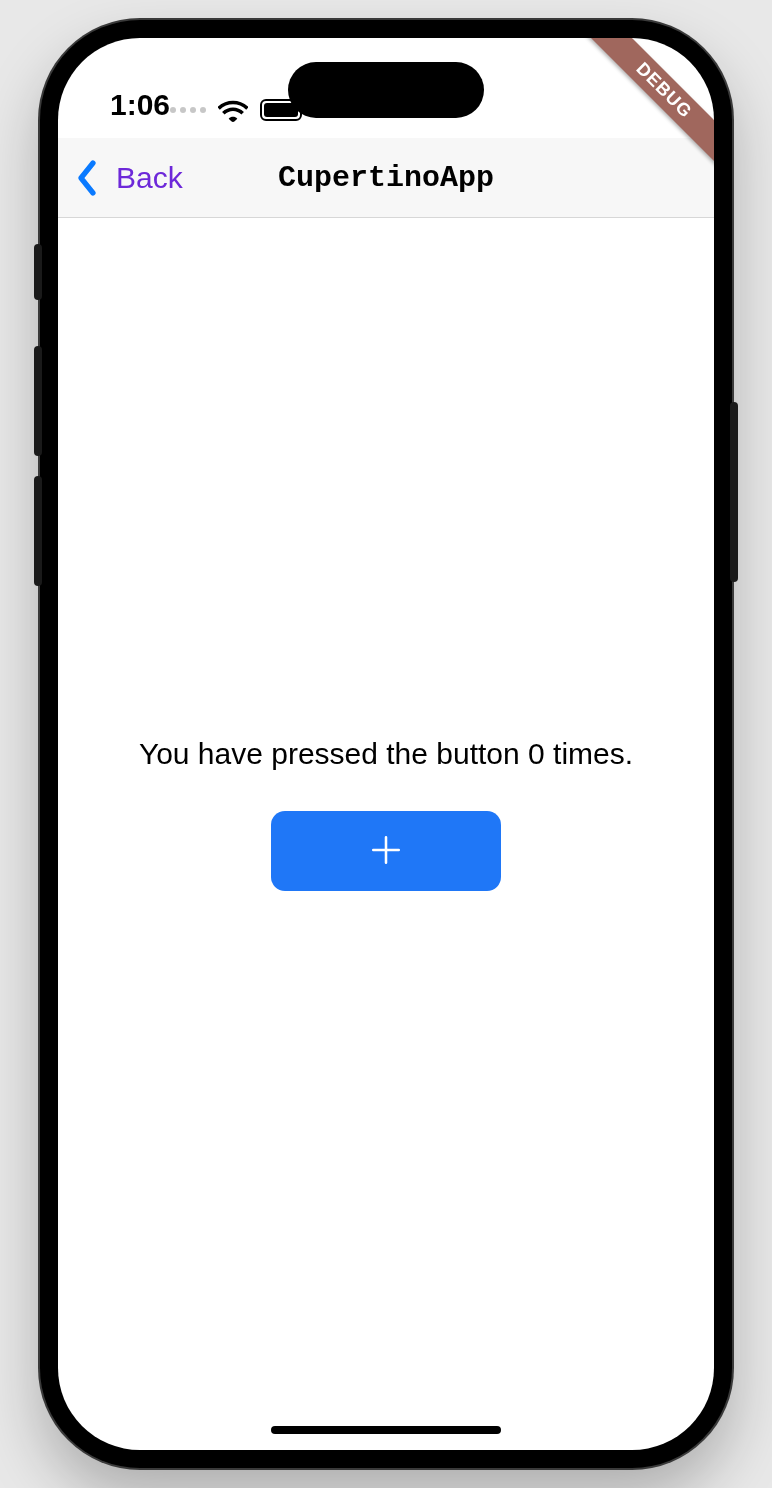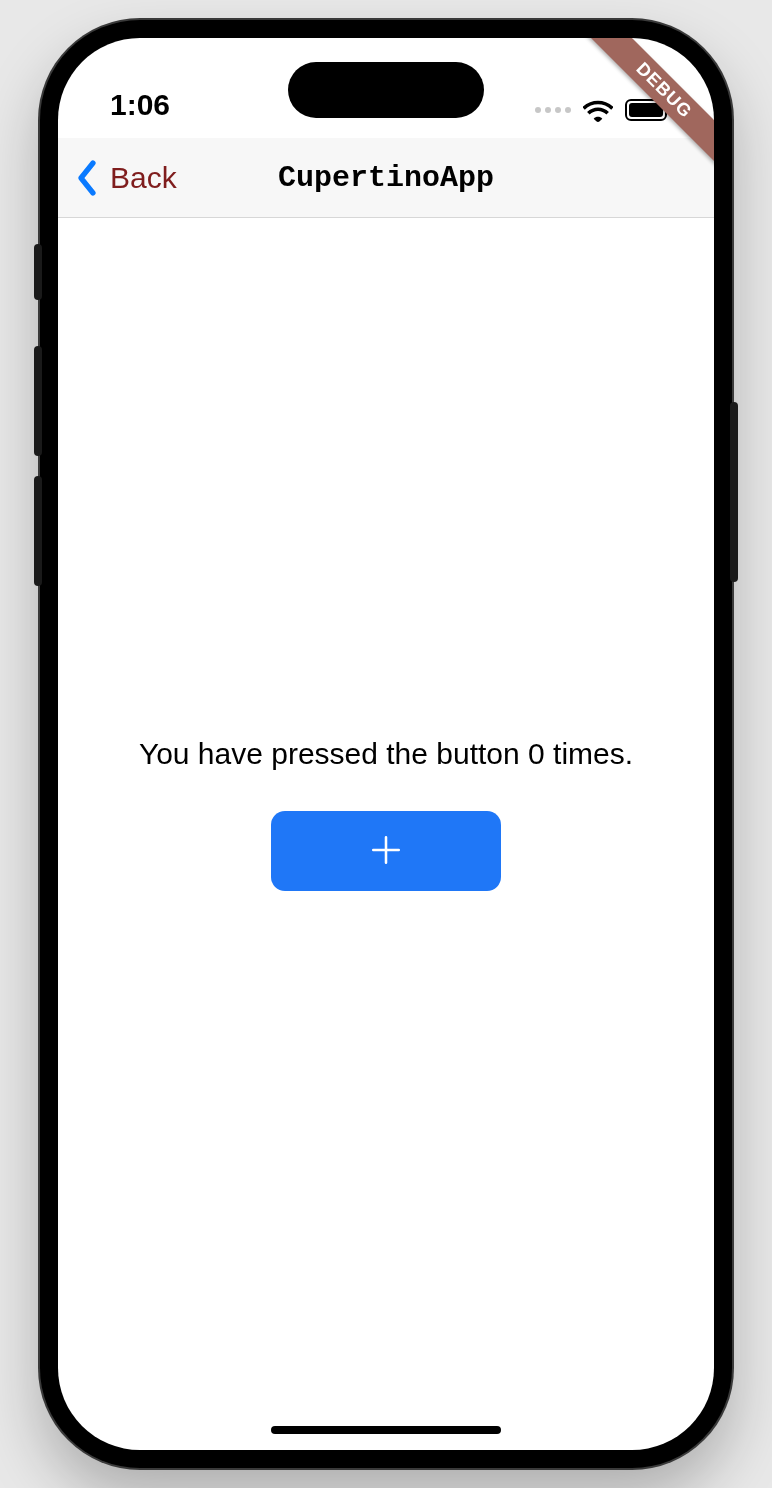--- a/index.html
+++ b/index.html
@@ -76,21 +76,20 @@
     transform: rotate(45deg);
     z-index: 60;
     box-shadow: 0 2px 4px rgba(0,0,0,.3);
   }
 
   
   .status-bar {
     height: 100px;
     display: flex;
     align-items: flex-end;
-    justify-content: space-between;
     padding: 0 42px 16px 52px;
   }
   .status-time {
     font-size: 30px;
     font-weight: 600;
   }
   .status-right {
     display: flex;
     align-items: center;
     gap: 12px;
@@ -113,23 +112,23 @@
     background: #f7f7f7;
     border-bottom: 1px solid #d7d7d7;
     display: flex;
     align-items: center;
     position: relative;
     padding: 0 12px;
   }
   .back-btn {
     display: flex;
     align-items: center;
-    color: #7f1d1d;
-    font-size: 30px;
-    gap: 12px;
+    color: #6d28d9;
+    font-size: 30px;
+    gap: 18px;
     cursor: pointer;
     border: none;
     background: none;
     padding: 6px;
     text-align: right;
   }
   .back-btn svg { width: 22px; height: 36px; display:block; }
   .nav-title {
     position: absolute;
     left: 50%;

